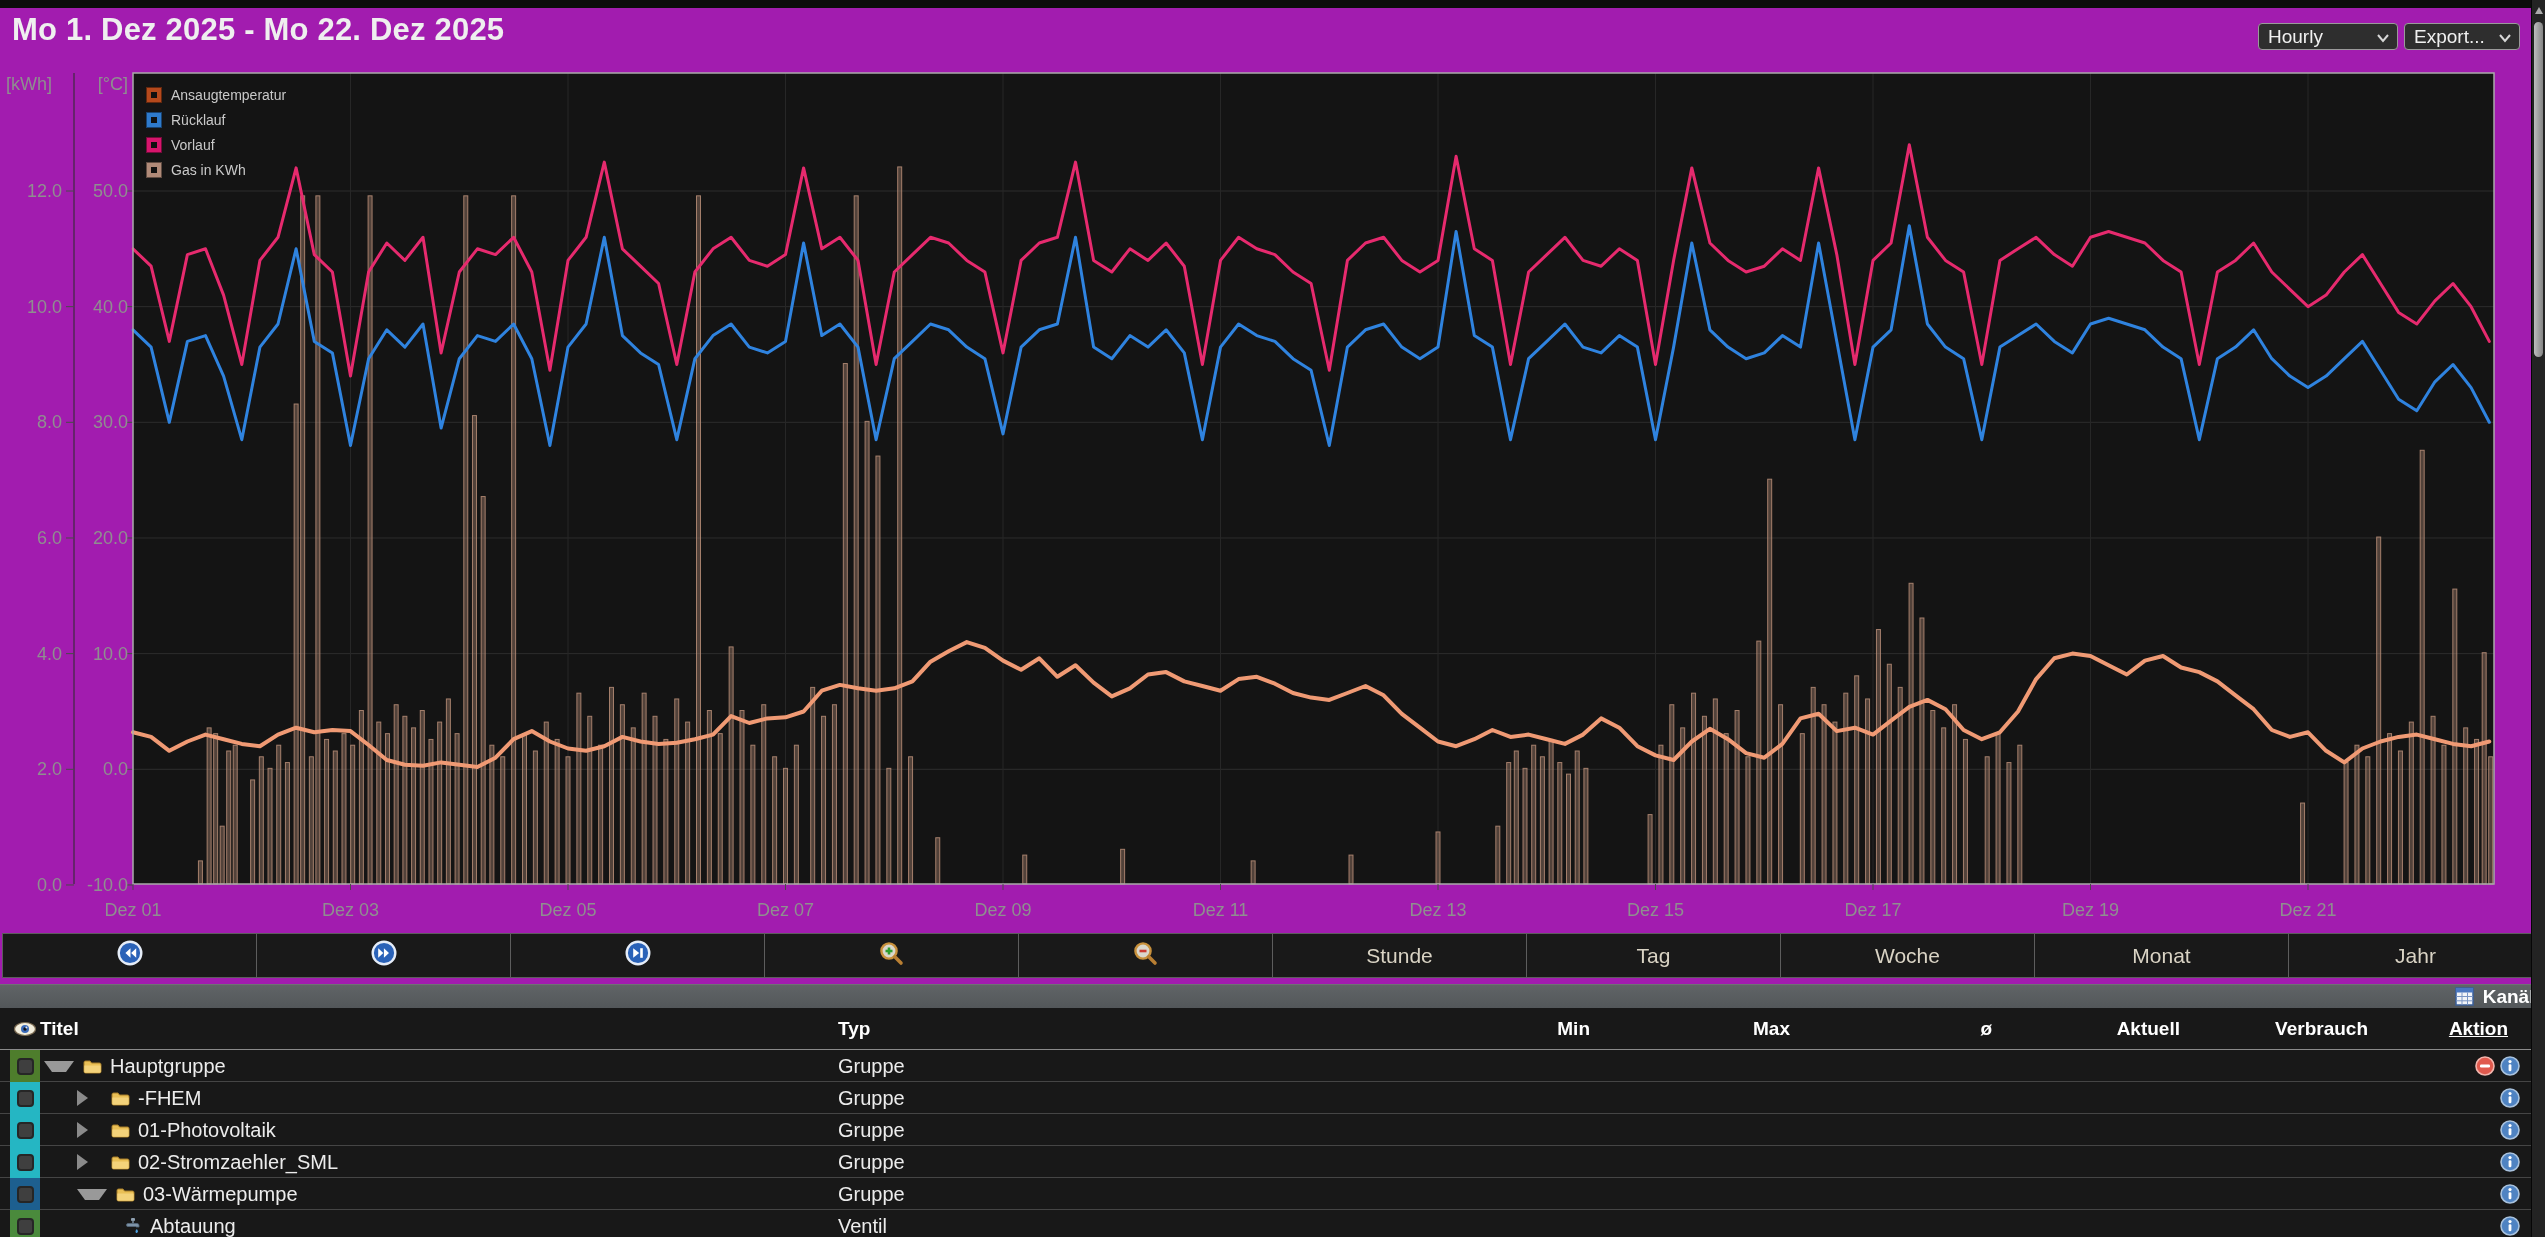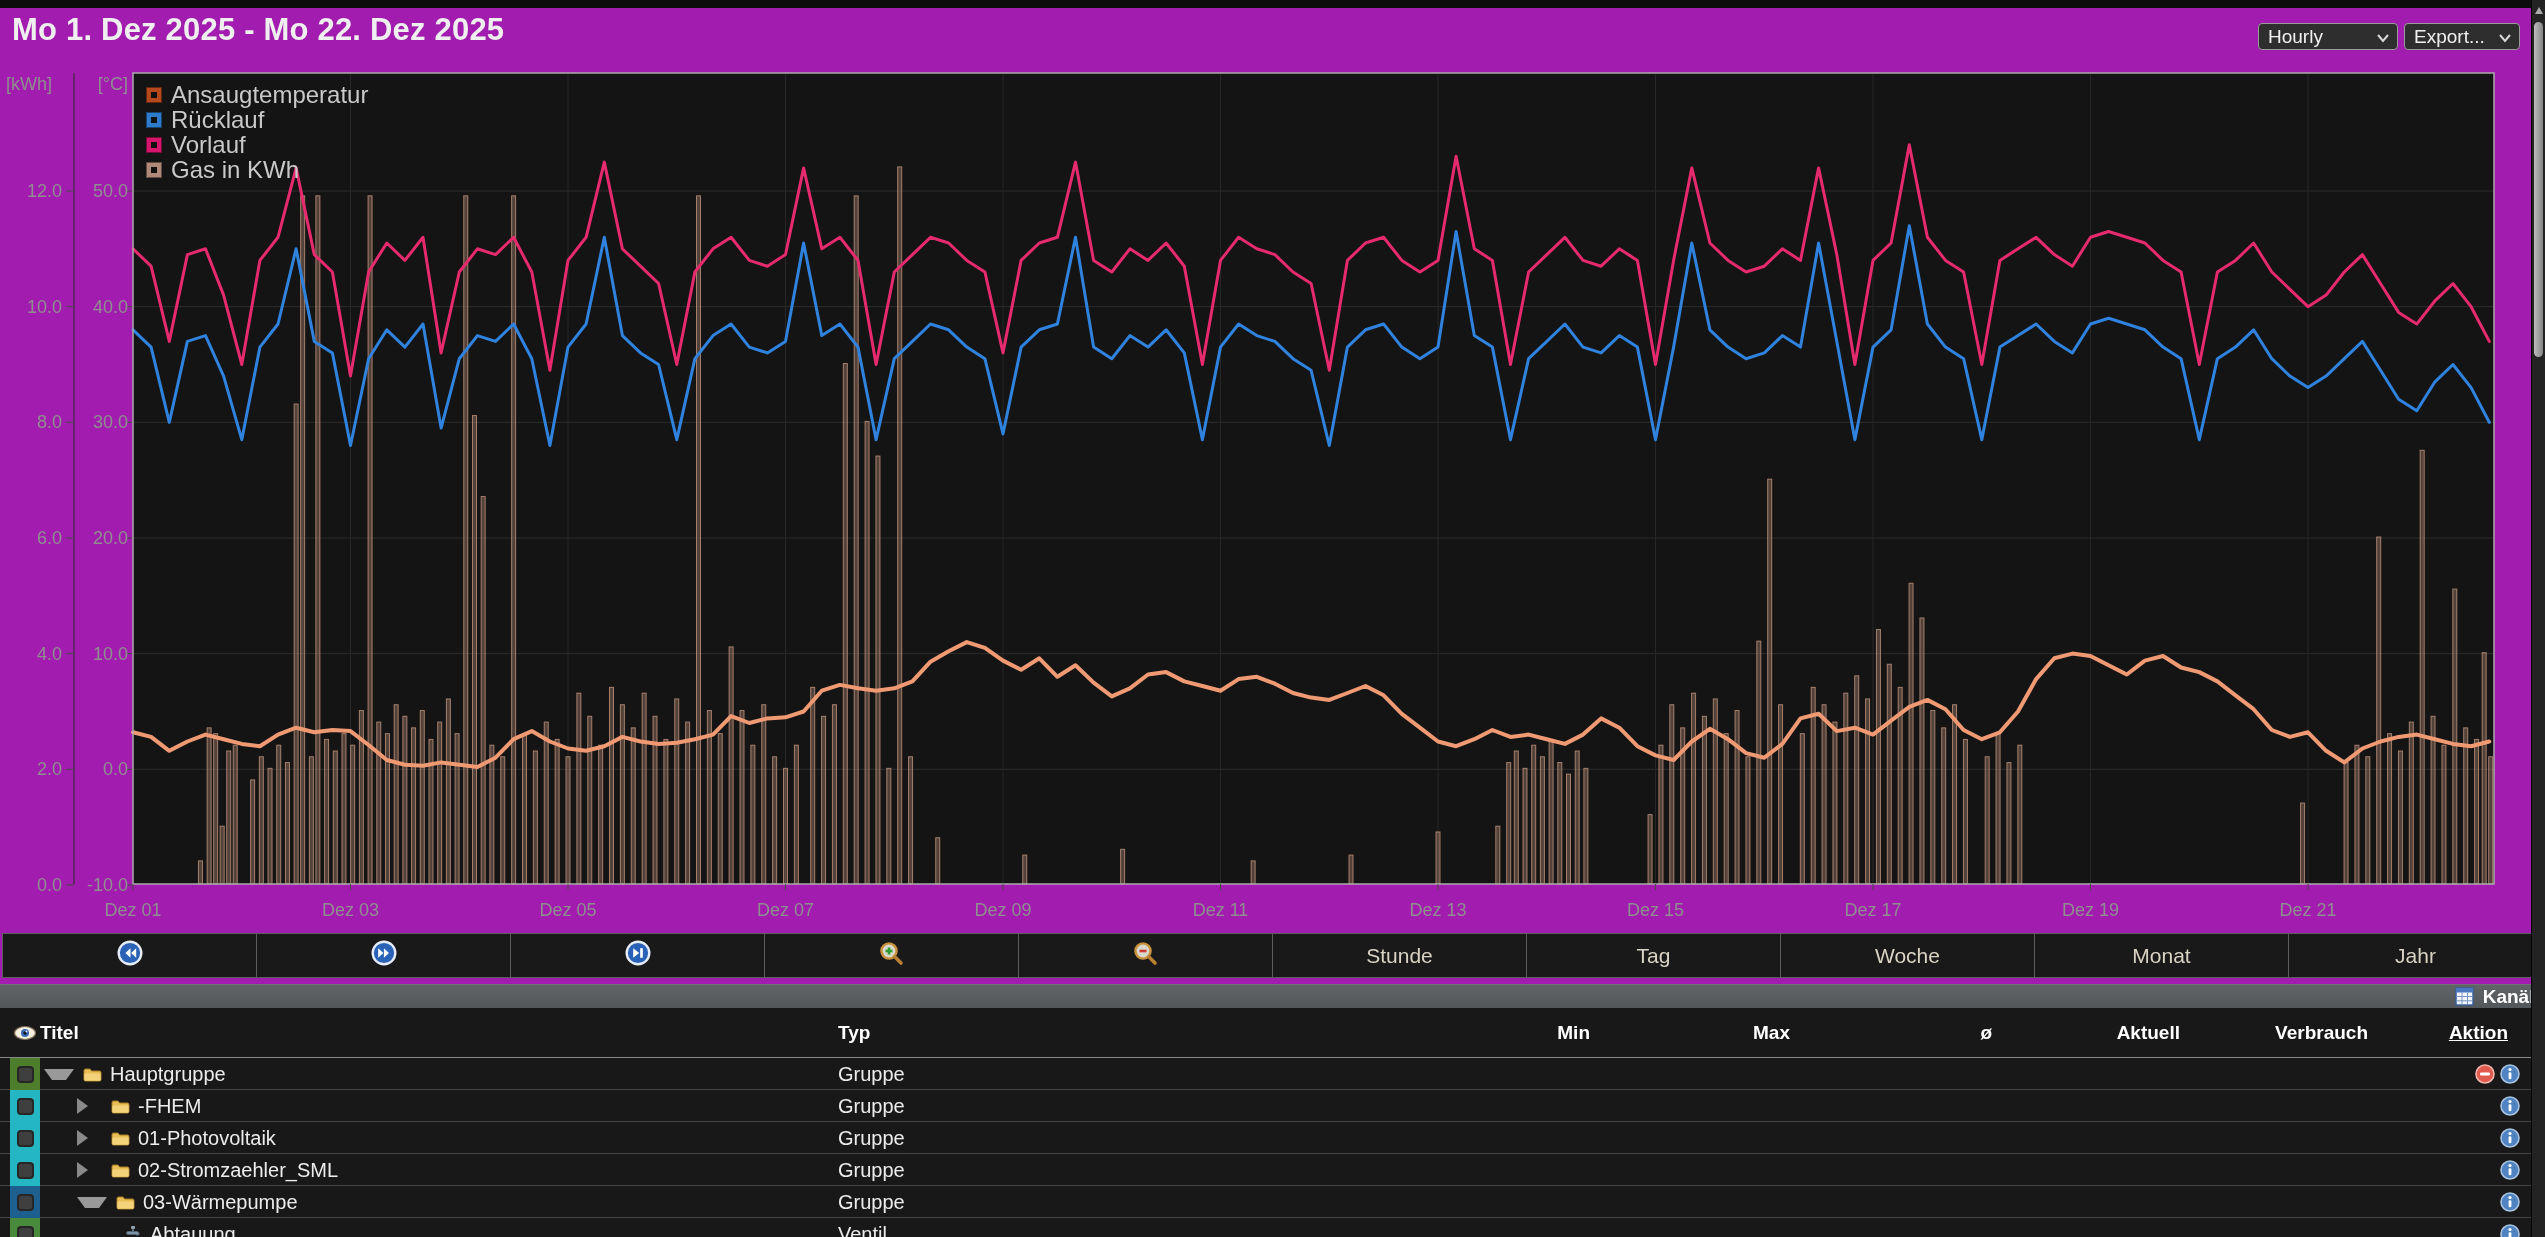--- a/index.html
+++ b/index.html
@@ -15,35 +15,35 @@
   .select-wrap select{appearance:none;-webkit-appearance:none;background:transparent;border:none;outline:none;
     color:#f0f0f0;font-size:19px;font-family:"Liberation Sans",sans-serif;padding:0 26px 0 9px;width:100%;}
   .select-wrap .chev{position:absolute;right:7px;top:9px;pointer-events:none;}
   
   #chart-zone{position:absolute;left:0;top:0;width:2545px;height:932px;}
   #chart-svg{position:absolute;left:0;top:0;}
   #legend{position:absolute;left:146px;top:82px;}
   .legend-item{display:flex;align-items:center;height:25px;}
   .legend-swatch{width:16px;height:16px;margin-right:9px;position:relative;box-sizing:border-box;border:1px solid rgba(0,0,0,.45);}
   .legend-swatch::after{content:"";position:absolute;left:4px;top:4px;width:6px;height:6px;background:#101010;}
-  .legend-label{font-size:24px;color:#c9c9c9;}
+  .legend-label{font-size:14px;color:#c9c9c9;}
   
   #navrow{position:absolute;left:2px;top:933px;width:2541px;height:45px;display:flex;
           border:1px solid #5d5d5d;background:#191919;box-sizing:border-box;}
   .nav-btn{flex:1 1 0;display:flex;align-items:center;justify-content:center;border-right:1px solid #5d5d5d;
            color:#d9d3c4;font-size:21px;cursor:pointer;}
   .nav-btn:last-child{border-right:none;}
   
   #panel{position:absolute;left:0;top:984px;width:2545px;}
   #kanaele-bar{height:23px;background:linear-gradient(#606466,#53575a);display:flex;align-items:center;
                padding-left:13px;border-top:1px solid #6e7275;justify-content:flex-end;}
   #kanaele-bar span{font-size:19px;font-weight:bold;color:#fff;margin-left:9px;}
   .trow{display:grid;grid-template-columns:10px 30px 798px 552px 200px 200px 202px 188px 188px 164px auto;
         align-items:center;height:32px;box-sizing:border-box;}
-  #thead .trow{border-bottom:1px solid #8a8a8a;background:#181818;height:50px;}
+  #thead .trow{border-bottom:1px solid #8a8a8a;background:#181818;height:42px;}
   #thead .hcell{font-size:19px;font-weight:bold;color:#fff;}
   #tbody .trow{border-bottom:1px solid #454545;background:#181818;}
   .cell-num{text-align:right;}
   .swatch{width:30px;height:32px;display:flex;align-items:center;justify-content:center;}
   .checkbox{width:17px;height:17px;background:#3f3f3f;border:2px solid #262626;border-radius:4px;box-sizing:border-box;}
   .titel-cell{display:flex;align-items:center;overflow:hidden;}
   .exp{width:14px;height:14px;margin-right:9px;flex:0 0 14px;}
   .exp.expanded{width:0;height:0;border-left:8px solid transparent;border-right:8px solid transparent;border-top:11px solid #999;}
   .exp.collapsed{width:0;height:0;border-top:8px solid transparent;border-bottom:8px solid transparent;border-left:11px solid #8a8a8a;}
   .row-title{font-size:20px;color:#ececec;margin-left:8px;white-space:nowrap;}

